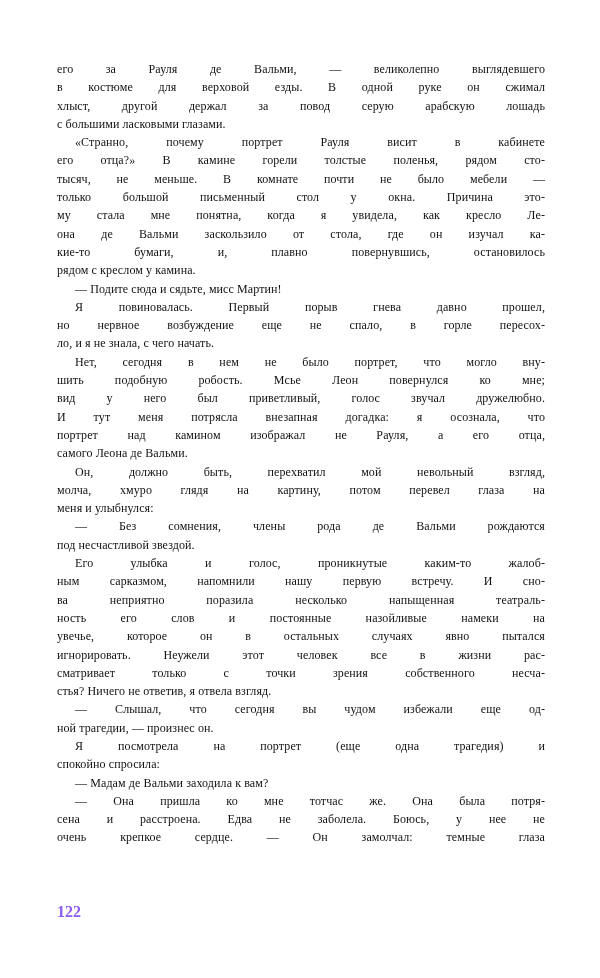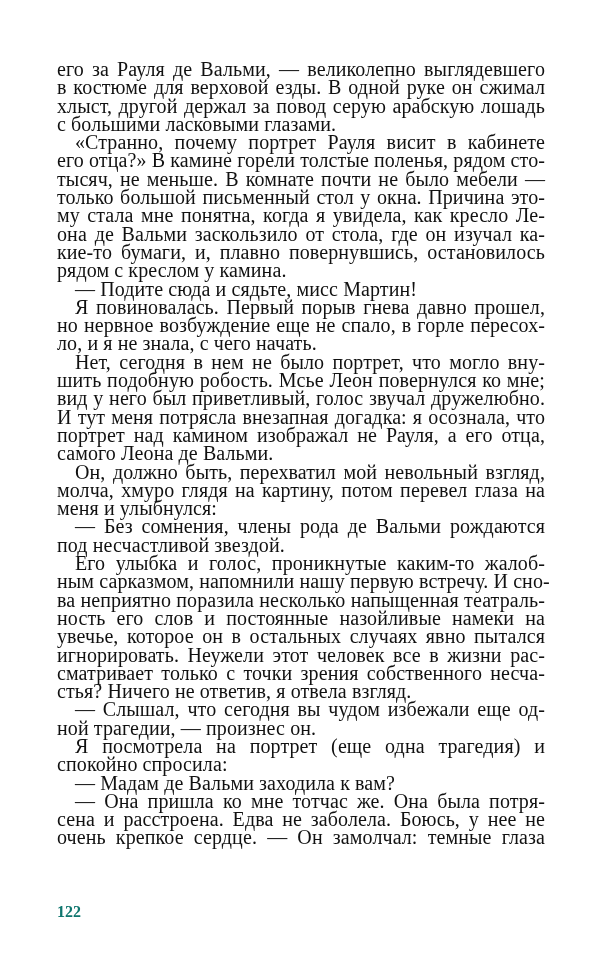--- a/index.html
+++ b/index.html
@@ -13,21 +13,21 @@
       position: relative;
       overflow: hidden;
       color: #111111;
     }
     .page-text {
       position: absolute;
       left: 57px;
       top: 60px;
       width: 488px;
       font-family: "Liberation Serif", "DejaVu Serif", serif;
-      font-size: 20px;
+      font-size: 12px;
       line-height: 18.3px;
       letter-spacing: 0.1px;
     }
     .line {
       display: block;
       white-space: nowrap;
       height: 18.3px;
       text-align: justify;
       text-align-last: justify;
       overflow: visible;
@@ -38,21 +38,21 @@
     .line.indent {
       padding-left: 18px;
     }
     .page-number {
       position: absolute;
       left: 57px;
       top: 903px;
       font-family: "Liberation Serif", "DejaVu Serif", serif;
       font-size: 16px;
       font-weight: bold;
-      color: #0f766e;
+      color: #8b5cf6;
     }
   </style>
 </head>
 <body>
 
 <div class="page-text" id="page-text">
     <span class="line">его за Рауля де Вальми, — великолепно выглядевшего</span>
     <span class="line">в костюме для верховой езды. В одной руке он сжимал</span>
     <span class="line">хлыст, другой держал за повод серую арабскую лошадь</span>
     <span class="line last">с большими ласковыми глазами.</span>

